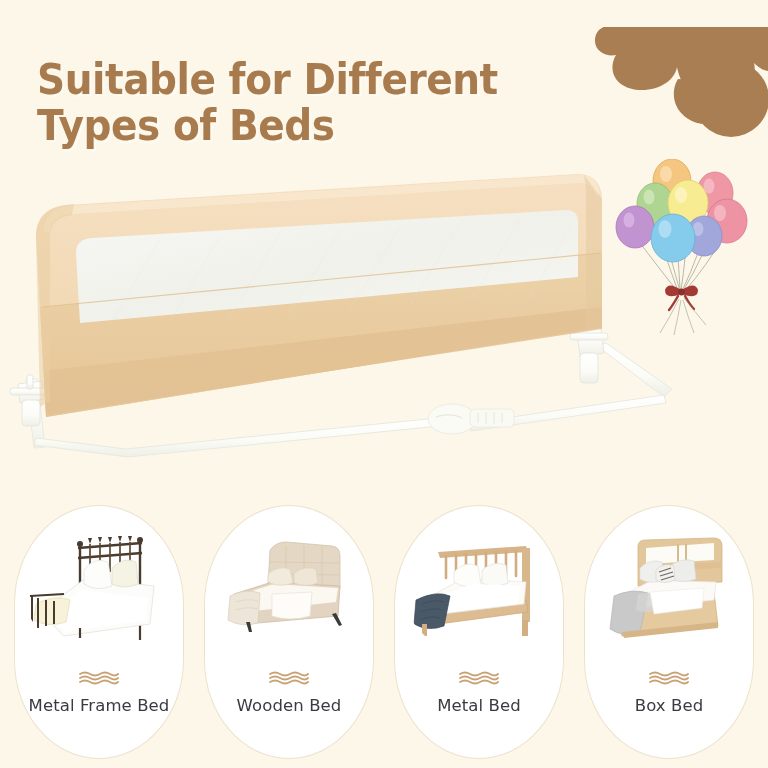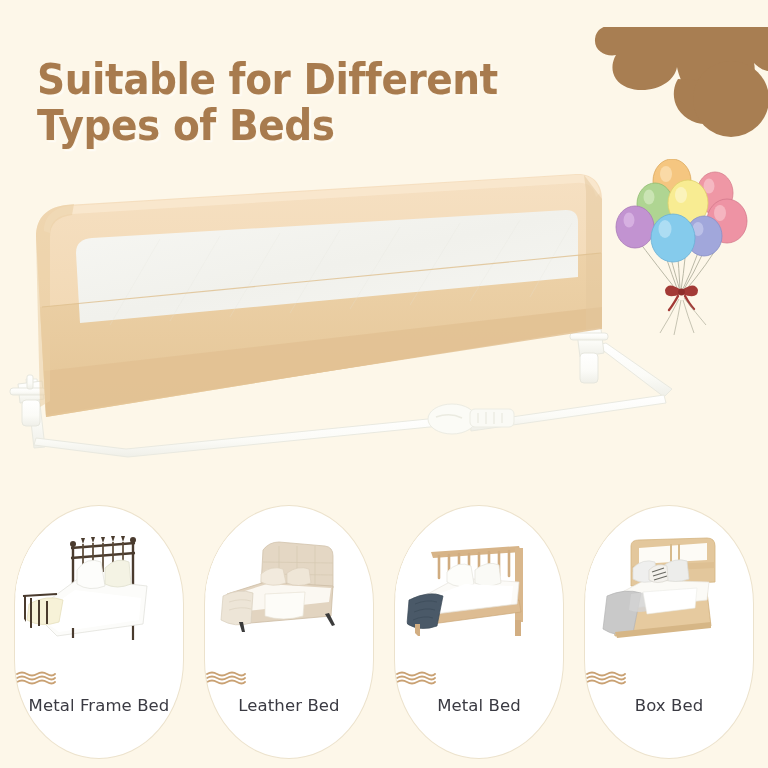--- a/index.html
+++ b/index.html
@@ -92,20 +92,21 @@
     position: relative;
     width: 170px;
     height: 254px;
     background: #ffffff;
     border: 1px solid #ece2cc;
     border-radius: 86px / 100px;
     box-sizing: border-box;
     overflow: hidden;
     display: flex;
     flex-direction: column;
+    align-items: center;
   }
   .card-photo {
     position: relative;
     width: 154px;
     height: 140px;
     margin-top: 10px;
     border-radius: 50%;
     overflow: hidden;
     background: #ffffff;
     display: flex;
@@ -405,21 +406,21 @@
           </g>
         </svg>
       </div>
       <svg class="wave-icon" viewBox="0 0 42 16">
         <g stroke="#C9A173" stroke-width="1.8" fill="none" stroke-linecap="round">
           <path d="M2,4 q5,-3 10,0 t10,0 t10,0 t8,0"></path>
           <path d="M2,8 q5,-3 10,0 t10,0 t10,0 t8,0"></path>
           <path d="M2,12 q5,-3 10,0 t10,0 t10,0 t8,0"></path>
         </g>
       </svg>
-      <div class="card-label">Leather Bed</div>
+      <div class="card-label">Wooden Bed</div>
     </div>
 
     <div class="card">
       <div class="card-photo">
         <svg width="154" height="140" viewBox="0 0 154 140">
           <rect width="154" height="140" fill="#FFFFFF"></rect>
 
           <path d="M36,36 L124,30 L126,36 L38,42 Z" fill="#D7B488"></path>
           <g stroke="#D0AC80" stroke-width="2.6" fill="none" stroke-linecap="round">
             <path d="M44,40 L44,62 M54,39 L54,62 M64,38 L64,62 M74,38 L74,61

